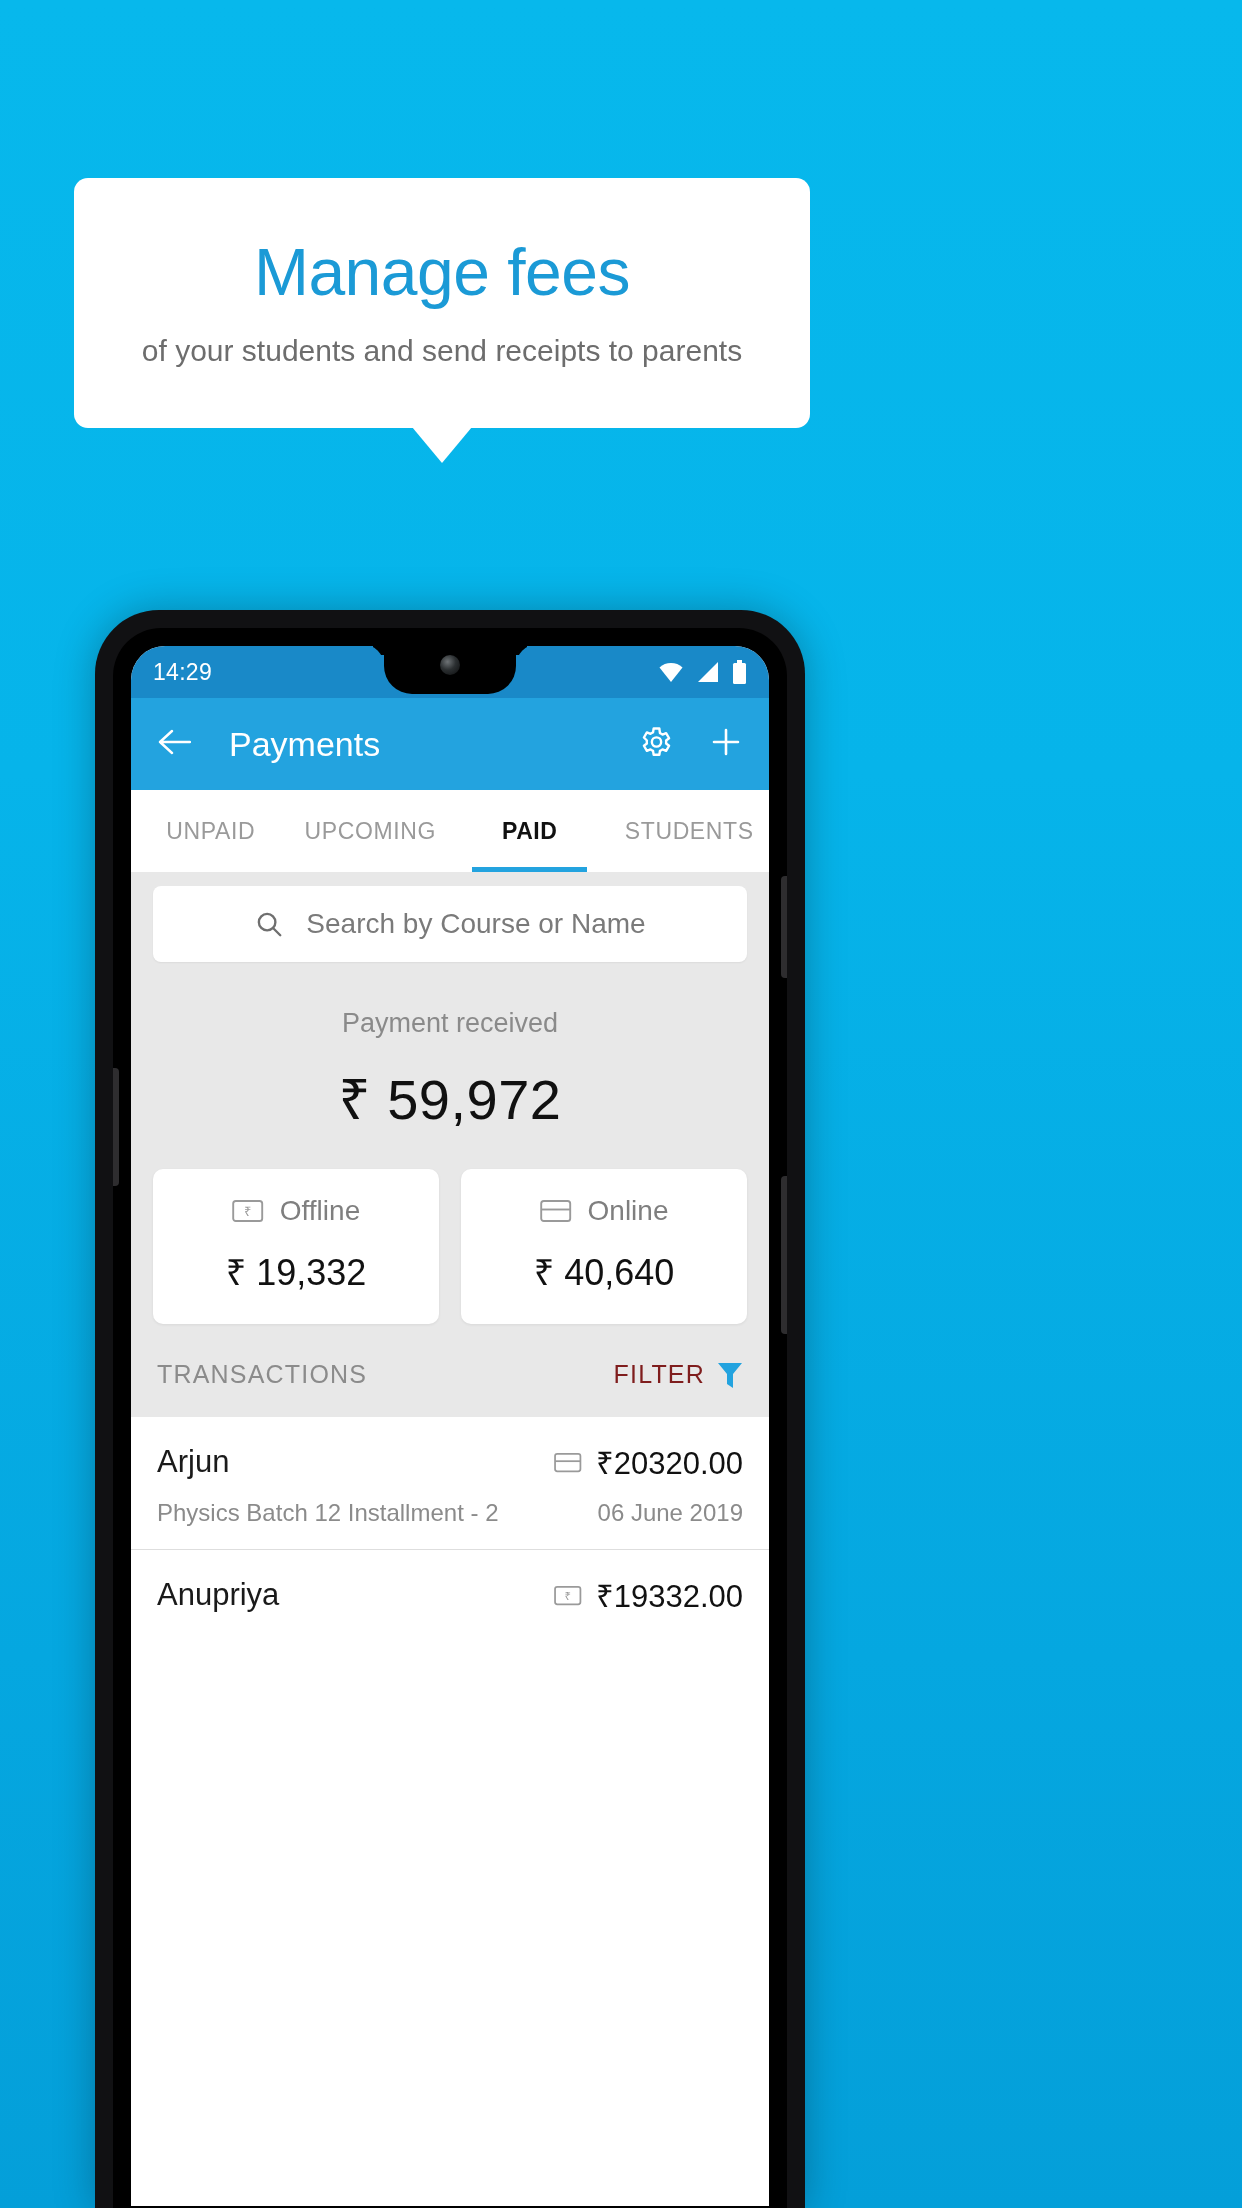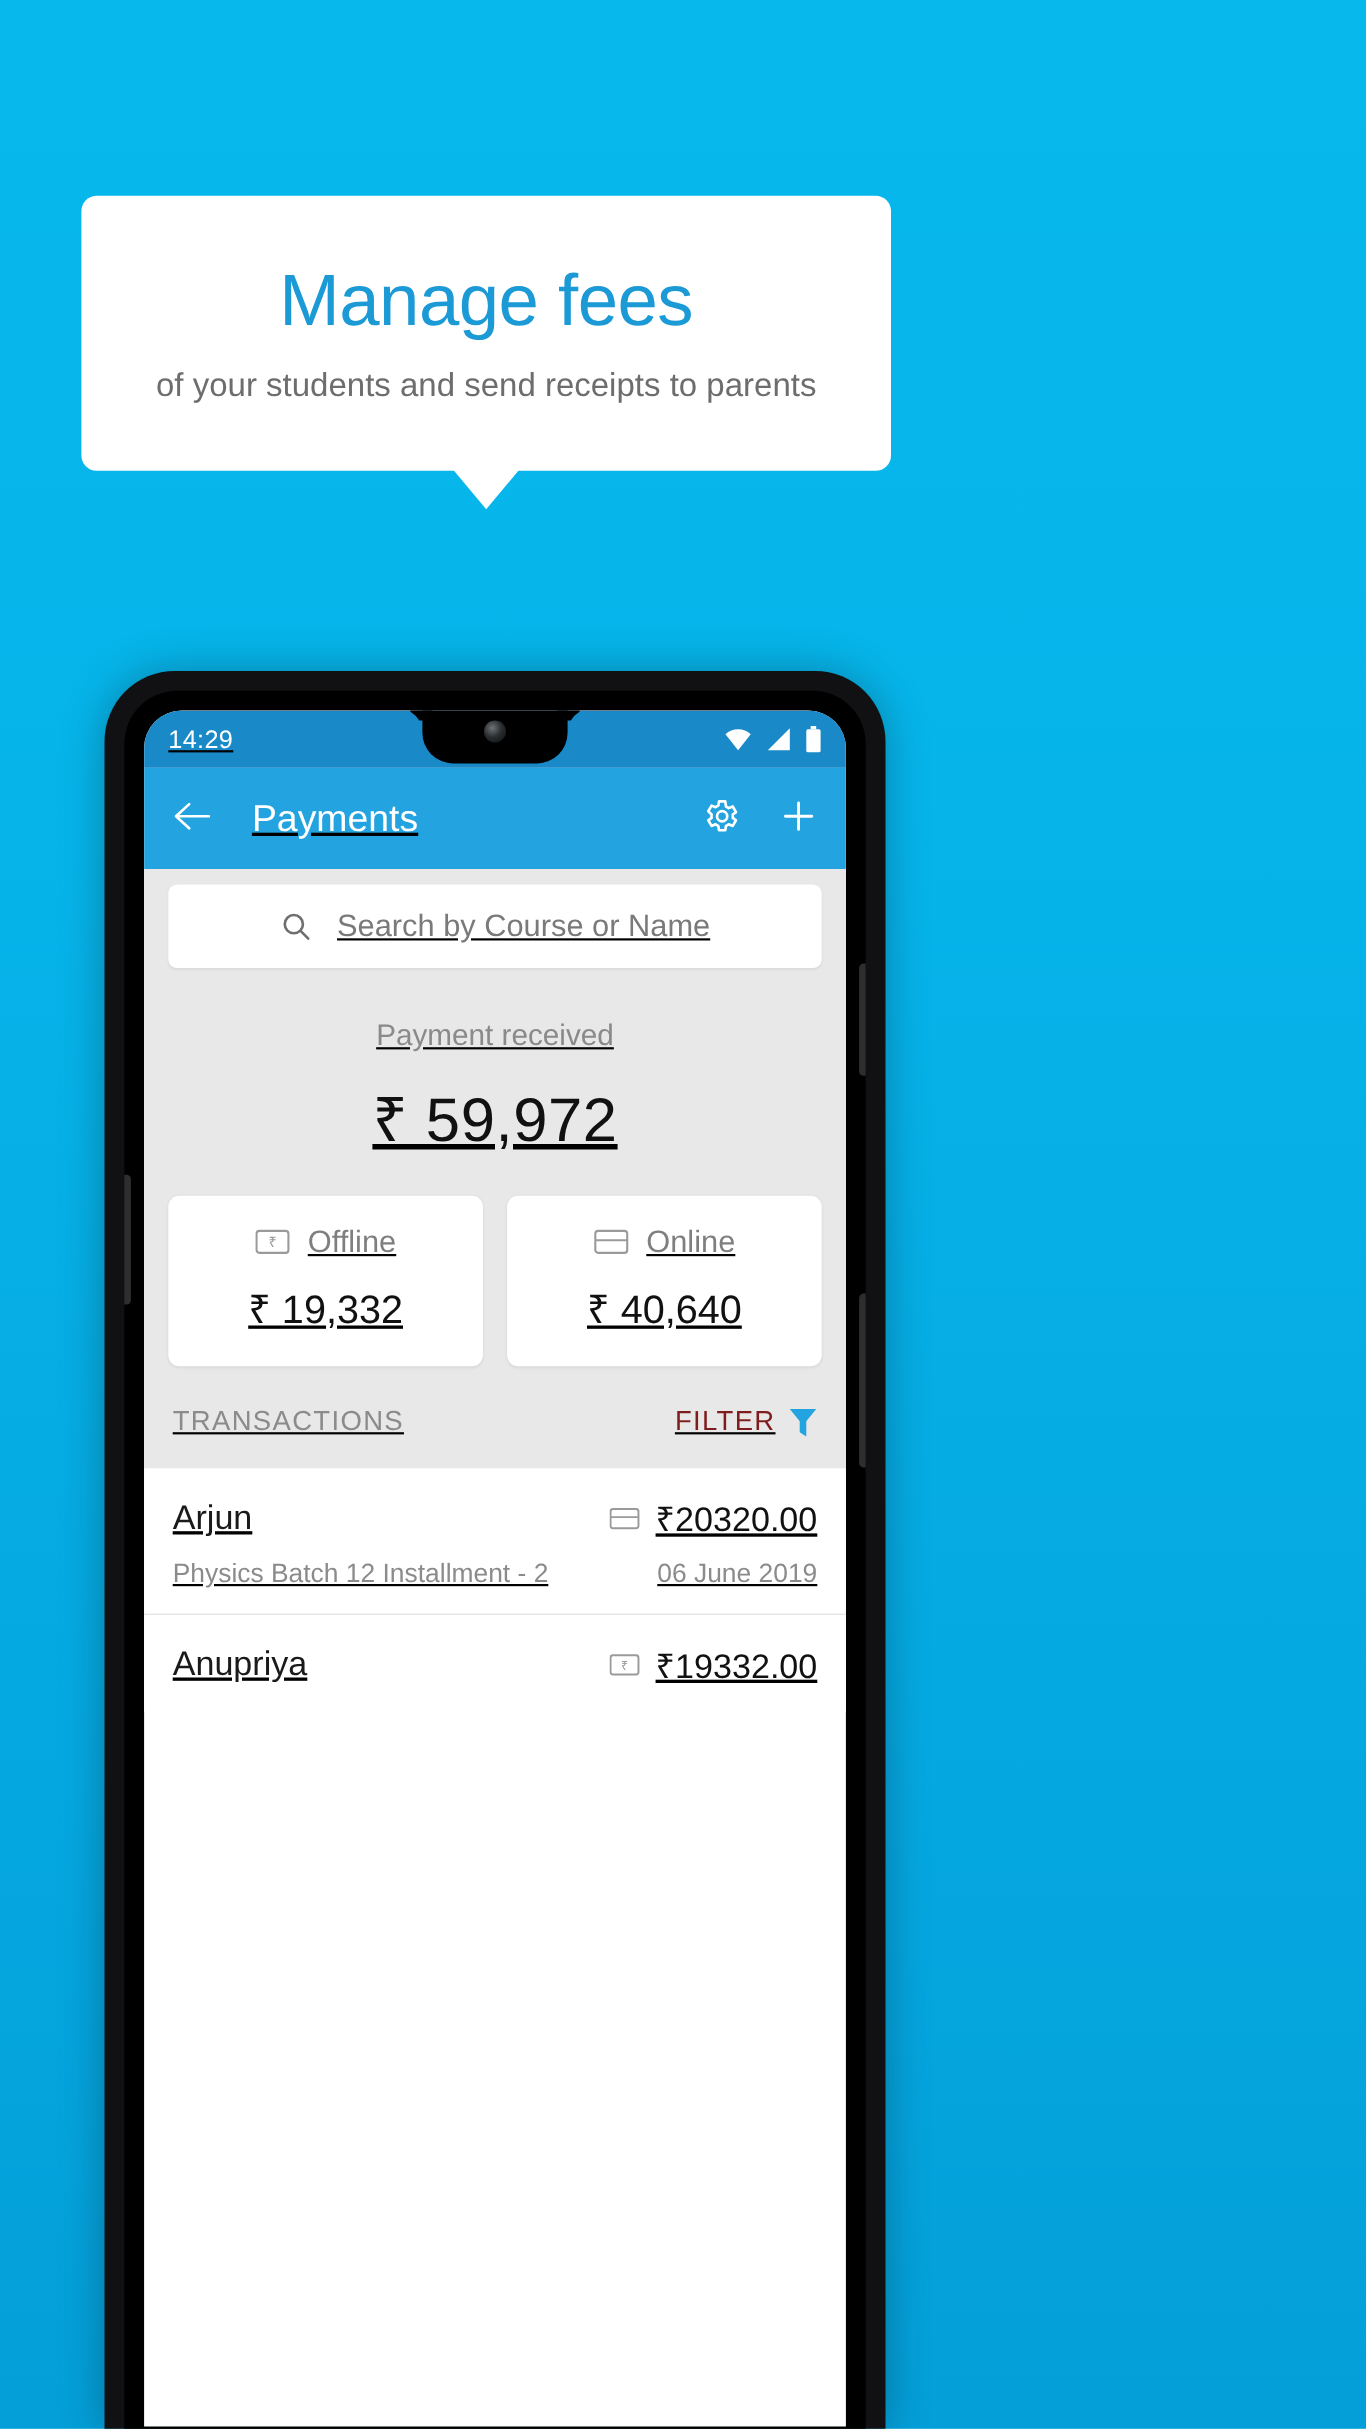--- a/index.html
+++ b/index.html
@@ -72,21 +72,20 @@
   .btn-right2{ right:-6px; top:548px; width:12px; height:158px; }
 
   
   .screen {
     position:absolute;
     left:18px; top:18px;
     width:638px; height:1560px;
     background:#ffffff;
     border-radius:34px 34px 0 0;
     overflow:hidden;
-    text-decoration:underline;
   }
 
   
   .statusbar {
     position:relative;
     height:52px;
     background:#1989c8;
     display:flex;
     align-items:center;
     justify-content:space-between;
@@ -285,20 +284,26 @@
             <circle cx="13" cy="12" r="3.1" fill="none" stroke="#fff" stroke-width="1.6"></circle>
           </svg>
         </span>
         <span class="appbar-icon">
           <svg width="34" height="34" viewBox="0 0 34 34">
             <path d="M17 5 L17 29 M5 17 L29 17" stroke="#fff" stroke-width="2.6" stroke-linecap="round"></path>
           </svg>
         </span>
       </div>
 
+      <div class="tabs">
+        <div class="tab">UNPAID</div>
+        <div class="tab">UPCOMING</div>
+        <div class="tab active">PAID</div>
+        <div class="tab">STUDENTS</div>
+      </div>
 
       <div class="body-grey">
 
         <div class="search-wrap">
           <div class="search-box">
             <svg width="30" height="30" viewBox="0 0 24 24">
               <circle cx="10.5" cy="10.5" r="6.6" fill="none" stroke="#6f6f6f" stroke-width="1.9"></circle>
               <path d="M15.4 15.4 L21 21" stroke="#6f6f6f" stroke-width="1.9" stroke-linecap="round"></path>
             </svg>
             <span class="search-placeholder">Search by Course or Name</span>

